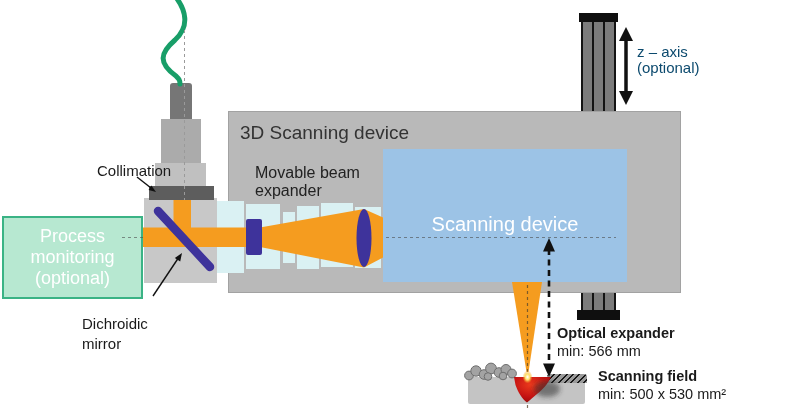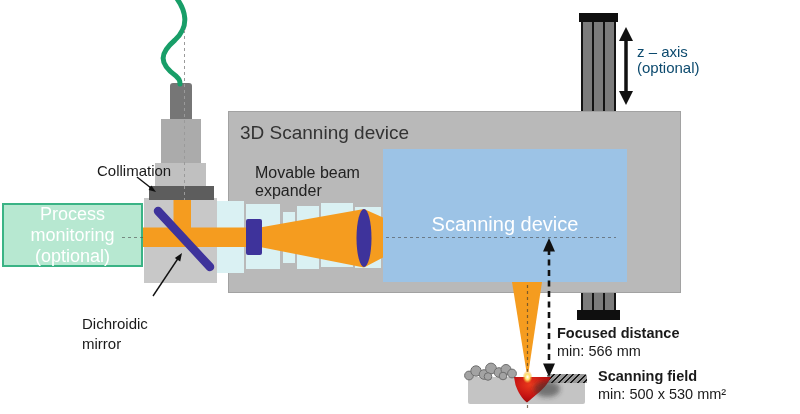--- a/index.html
+++ b/index.html
@@ -11,21 +11,21 @@
   
   .gray-box{left:228px;top:111px;width:453px;height:182px;background:var(--housing-gray,#B9B9B9);
     border:1px solid #a2a2a2;box-sizing:border-box;z-index:2;}
   .gray-box-title{left:240px;top:122px;font-size:19px;color:#333;z-index:10;white-space:nowrap;}
   .expander-label{left:255px;top:164px;font-size:16px;line-height:18px;color:#222;z-index:10;}
   
   .blue-box{left:383px;top:149px;width:244px;height:133px;background:var(--scanner-blue,#9CC3E6);z-index:3;
     display:flex;align-items:center;justify-content:center;}
   .blue-box span{color:#fff;font-size:20px;transform:translateY(9px);}
   
-  .green-box{left:2px;top:203px;width:141px;height:64px;box-sizing:border-box;z-index:4;
+  .green-box{left:2px;top:216px;width:141px;height:83px;box-sizing:border-box;z-index:4;
     background:var(--process-green-fill,#B7E8D1);border:2px solid var(--process-green-border,#3AB385);
     display:flex;flex-direction:column;align-items:center;justify-content:center;}
   .green-box span{color:#fff;font-size:18px;line-height:21px;}
   
   .mirror-housing{left:144px;top:198px;width:73px;height:85px;background:#c8c8c8;z-index:3;}
   .coll-connector{left:170px;top:83px;width:22px;height:36px;background:#767676;border-radius:3px 3px 0 0;z-index:3;}
   .coll-block2{left:161px;top:119px;width:40px;height:44px;background:#ababab;z-index:3;}
   .coll-block3{left:155px;top:163px;width:51px;height:23px;background:#c0c0c0;z-index:3;}
   .coll-dark{left:149px;top:186px;width:65px;height:14px;background:#5d5d5d;z-index:3;}
   
@@ -180,21 +180,21 @@
 
   <div class="abs collimation-label">Collimation</div>
 
   <div class="abs dichroic-label line-block">
     <div>Dichroidic</div>
     <div>mirror</div>
   </div>
 
 
   <div class="abs spec optical-distance line-block">
-    <div><b>Focused distance</b></div>
+    <div><b>Optical expander</b></div>
     <div>min: 566 mm</div>
   </div>
 
   <div class="abs spec scanning-field line-block">
     <div><b>Scanning field</b></div>
     <div>min: 500 x 530 mm²</div>
   </div>
 
 </div>
 

